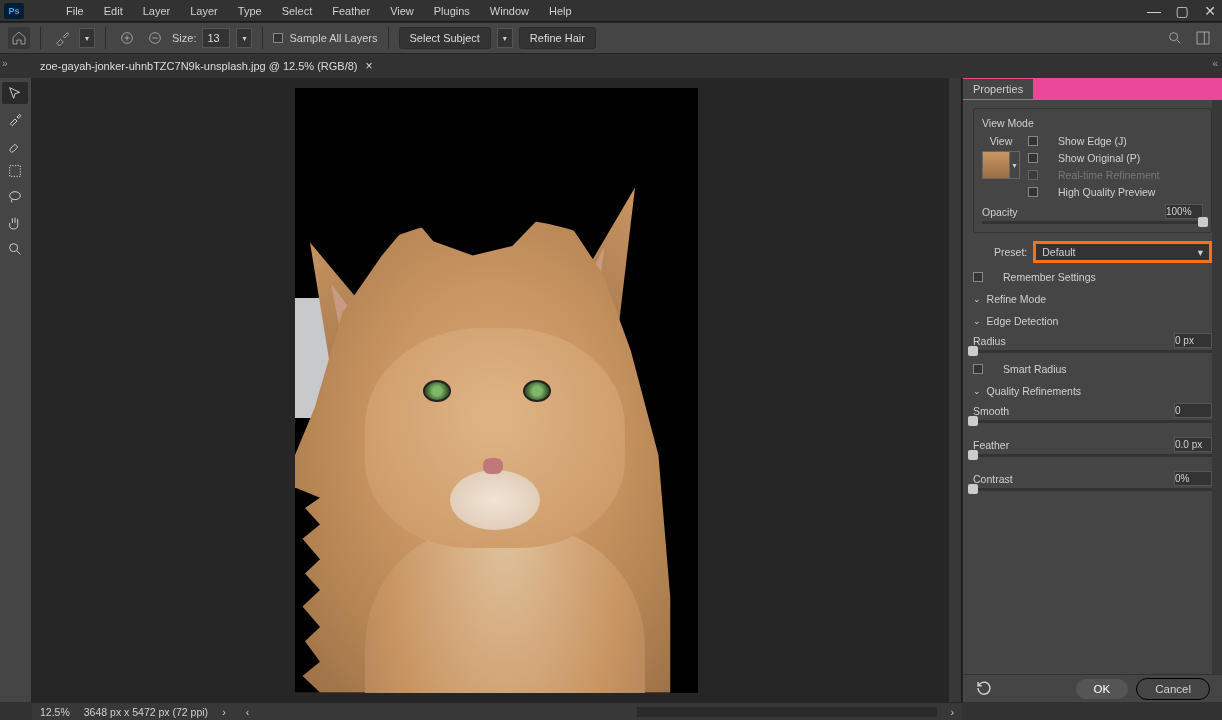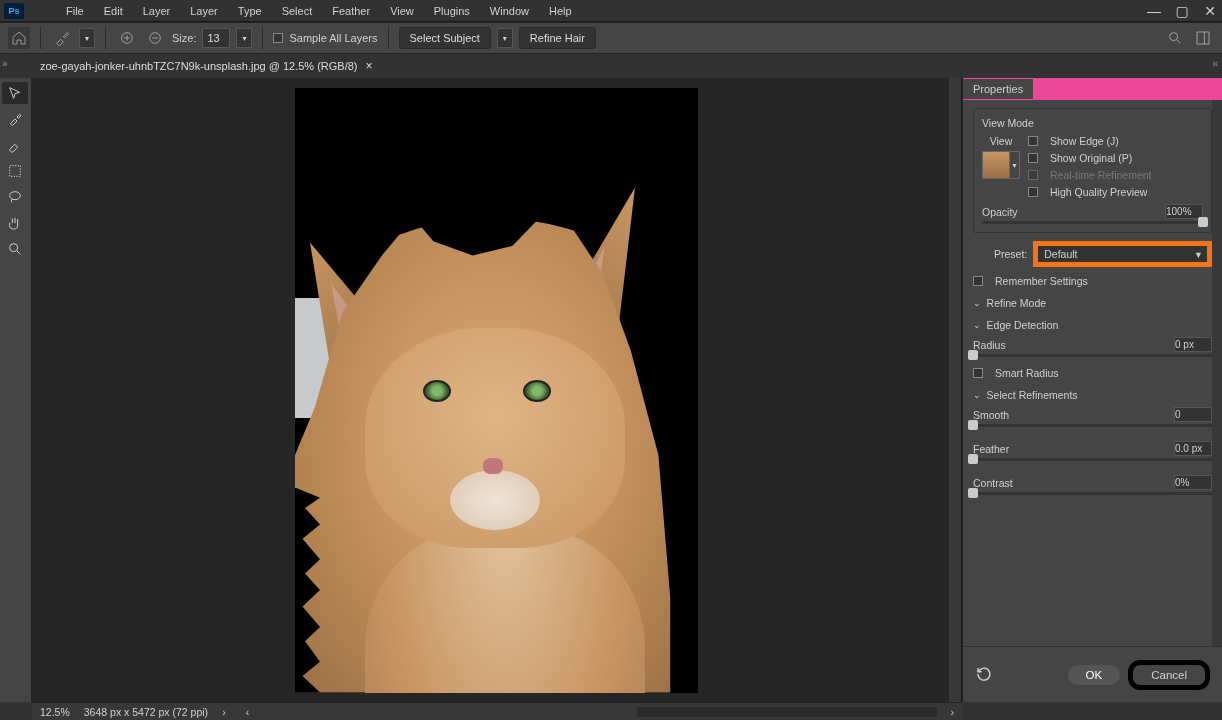--- a/index.html
+++ b/index.html
@@ -69,45 +69,45 @@
 .props-content { flex: 1; padding: 8px 10px; overflow-y: auto; font-size: 10.5px; position: relative; }
 .props-scroll { position: absolute; right: 0; top: 0; width: 10px; height: 100%; background: #383838; }
 
 .section-box { border: 1px solid #333; border-radius: 3px; padding: 8px; margin-bottom: 8px; }
 .view-row { display: flex; gap: 8px; align-items: flex-start; }
 .view-left { display: flex; flex-direction: column; align-items: center; gap: 4px; }
 .thumb { width: 28px; height: 28px; background: linear-gradient(#c99562, #9a6f46); border: 1px solid #666; }
 .thumb-wrap { display: flex; align-items: center; }
 .thumb-dd { width: 10px; height: 28px; display: flex; align-items: center; justify-content: center; font-size: 8px; border: 1px solid #666; border-left: none; cursor: pointer; }
 .view-right { display: flex; flex-direction: column; gap: 5px; }
-.chk-row { display: flex; align-items: center; gap: 12px; }
+.chk-row { display: flex; align-items: center; gap: 20px; }
 .chk { width: 10px; height: 10px; border: 1px solid #888; background: #333; cursor: pointer; }
 .chk.disabled { opacity: 0.5; }
 .disabled-text { color: #777; }
 
 .slider-row { display: flex; align-items: center; justify-content: space-between; margin: 6px 0 2px; }
 .slider-track { height: 3px; background: #333; position: relative; margin-top: 2px; }
 .slider-thumb { position: absolute; top: -4px; width: 10px; height: 10px; background: #ccc; border-radius: 2px; transform: translateX(-50%); cursor: pointer; }
 .value-box { background: #333; border: 1px solid #555; padding: 1px 0; font-size: 10px; min-width: 38px; text-align: left; }
 
 .preset-row { display: flex; align-items: center; gap: 6px; margin: 8px 0; padding-left: 21px; }
-.preset-dd { flex: 1; background: #333; border: 5px solid #f97316; padding: 2px 6px; font-size: 10.5px; display: flex; justify-content: space-between; align-items: center; cursor: pointer; }
+.preset-dd { flex: 1; background: #333; border: 3px solid #f97316; padding: 2px 6px; font-size: 10.5px; display: flex; justify-content: space-between; align-items: center; cursor: pointer; }
 
 .section-header { display: flex; align-items: center; gap: 6px; margin: 10px 0 6px; cursor: pointer; }
 .section-header .chev { font-size: 9px; }
 
 .mode-toggle { display: flex; border: 1px solid #2a2a2a; border-radius: 3px; overflow: hidden; }
 .mode-toggle div { flex: 1; text-align: center; padding: 5px 0; font-size: 11.5px; cursor: pointer; }
 .mode-toggle .active { background: #2d2d2d; }
 
-.props-footer { height: 56px; display: flex; align-items: center; padding: 0 12px; gap: 8px; border-top: 1px solid #333; }
+.props-footer { height: 28px; display: flex; align-items: center; padding: 0 12px; gap: 8px; border-top: 1px solid #333; }
 .props-footer .reset { margin-right: auto; cursor: pointer; }
 .btn-ok, .btn-cancel { padding: 4px 18px; border-radius: 12px; font-size: 11.5px; cursor: pointer; }
 .btn-ok { background: #555; color: #fff; }
-.btn-cancel { background: transparent; border: 5px solid #000000; }
+.btn-cancel { background: transparent; border: 1px solid #000000; }
 
 
 .statusbar { position: absolute; bottom: 0; left: 32px; right: 260px; height: 18px; background: #383838; display: flex; align-items: center; padding: 0 8px; gap: 14px; font-size: 10.5px; border-top: 1px solid #242424; }
 .statusbar .sb-scroll { margin-left: auto; width: 300px; height: 10px; background: #2a2a2a; }
 </style>
 </head>
 <body>
 
 <div class="titlebar">
   <div class="ps-logo">Ps</div>
@@ -327,21 +327,21 @@
       <div class="slider-track">
           <div class="slider-thumb" style="left:0%"></div>
         </div>
       <div class="chk-row" style="margin:10px 0;">
           <div class="chk"></div>
           <span>Smart Radius</span>
         </div>
 
       <div class="section-header">
           <span class="chev">⌄</span>
-          <span>Select Refinements</span>
+          <span>Quality Refinements</span>
         </div>
       <div class="slider-row">
         <span>Smooth</span>
         <span class="value-box">0</span>
       </div>
       <div class="slider-track">
           <div class="slider-thumb" style="left:0%"></div>
         </div>
 
       <div class="slider-row" style="margin-top:14px;">

